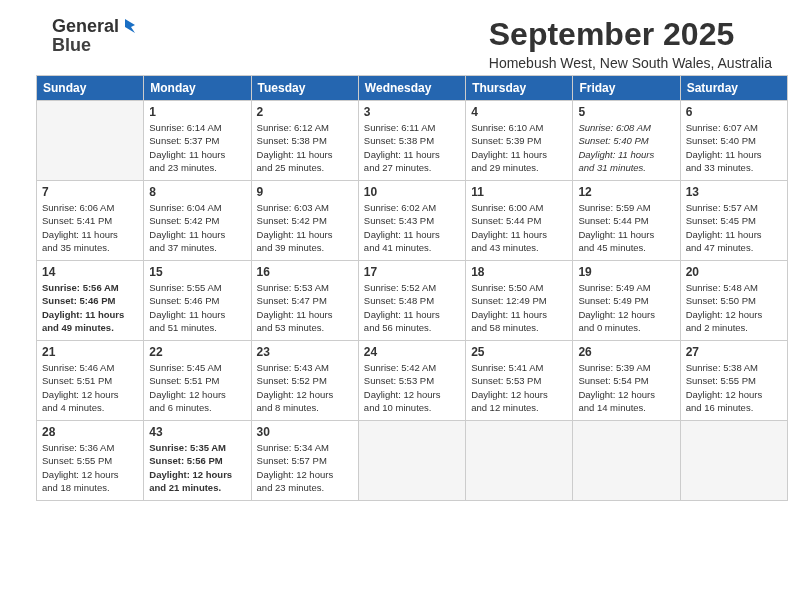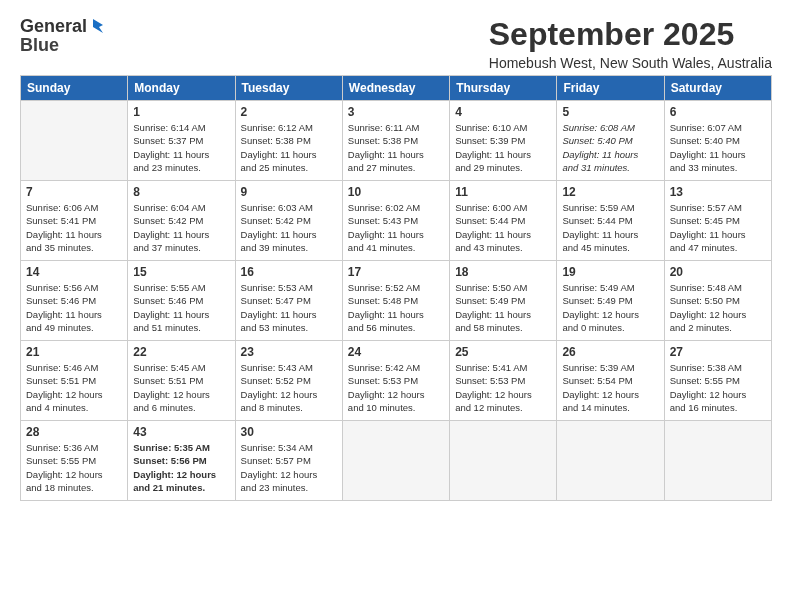--- a/index.html
+++ b/index.html
@@ -12,20 +12,21 @@
     }
     .container {
       width: 792px;
       padding: 16px 20px 10px 20px;
     }
     .header-area {
       display: flex;
       align-items: flex-start;
       justify-content: space-between;
       margin-bottom: 4px;
+      margin-left: 32px;
     }
     .logo {
       display: flex;
       flex-direction: column;
       align-items: flex-start;
     }
     .logo-line1 {
       display: flex;
       align-items: center;
       font-size: 20px;
@@ -47,20 +48,21 @@
     }
     .location {
       font-size: 14px;
       color: #333;
       margin-top: 2px;
     }
     table {
       width: 100%;
       border-collapse: collapse;
       table-layout: fixed;
+      margin-left: 16px;
     }
     th {
       background: #2566b0;
       color: #fff;
       text-align: left;
       padding: 5px 6px;
       font-size: 12px;
       font-weight: bold;
       border: 1px solid #ccc;
     }
@@ -212,21 +214,21 @@
             <div class="day-num">13</div>
             <div class="day-detail" style="white-space: pre-line;">Sunrise: 5:57 AM
 Sunset: 5:45 PM
 Daylight: 11 hours
 and 47 minutes.</div>
           </td>
         </tr>
         <tr>
           <td>
             <div class="day-num">14</div>
-            <div class="day-detail" style="white-space: pre-line;">Sunrise: 5:56 AM
+            <div class="day-detail" style="white-space: pre-line; font-weight: bold;">Sunrise: 5:56 AM
 Sunset: 5:46 PM
 Daylight: 11 hours
 and 49 minutes.</div>
           </td>
           <td>
             <div class="day-num">15</div>
             <div class="day-detail" style="white-space: pre-line;">Sunrise: 5:55 AM
 Sunset: 5:46 PM
 Daylight: 11 hours
 and 51 minutes.</div>
@@ -241,21 +243,21 @@
           <td>
             <div class="day-num">17</div>
             <div class="day-detail" style="white-space: pre-line;">Sunrise: 5:52 AM
 Sunset: 5:48 PM
 Daylight: 11 hours
 and 56 minutes.</div>
           </td>
           <td>
             <div class="day-num">18</div>
             <div class="day-detail" style="white-space: pre-line;">Sunrise: 5:50 AM
-Sunset: 5:49 PM
+Sunset: 12:49 PM
 Daylight: 11 hours
 and 58 minutes.</div>
           </td>
           <td>
             <div class="day-num">19</div>
             <div class="day-detail" style="white-space: pre-line;">Sunrise: 5:49 AM
 Sunset: 5:49 PM
 Daylight: 12 hours
 and 0 minutes.</div>
           </td>

